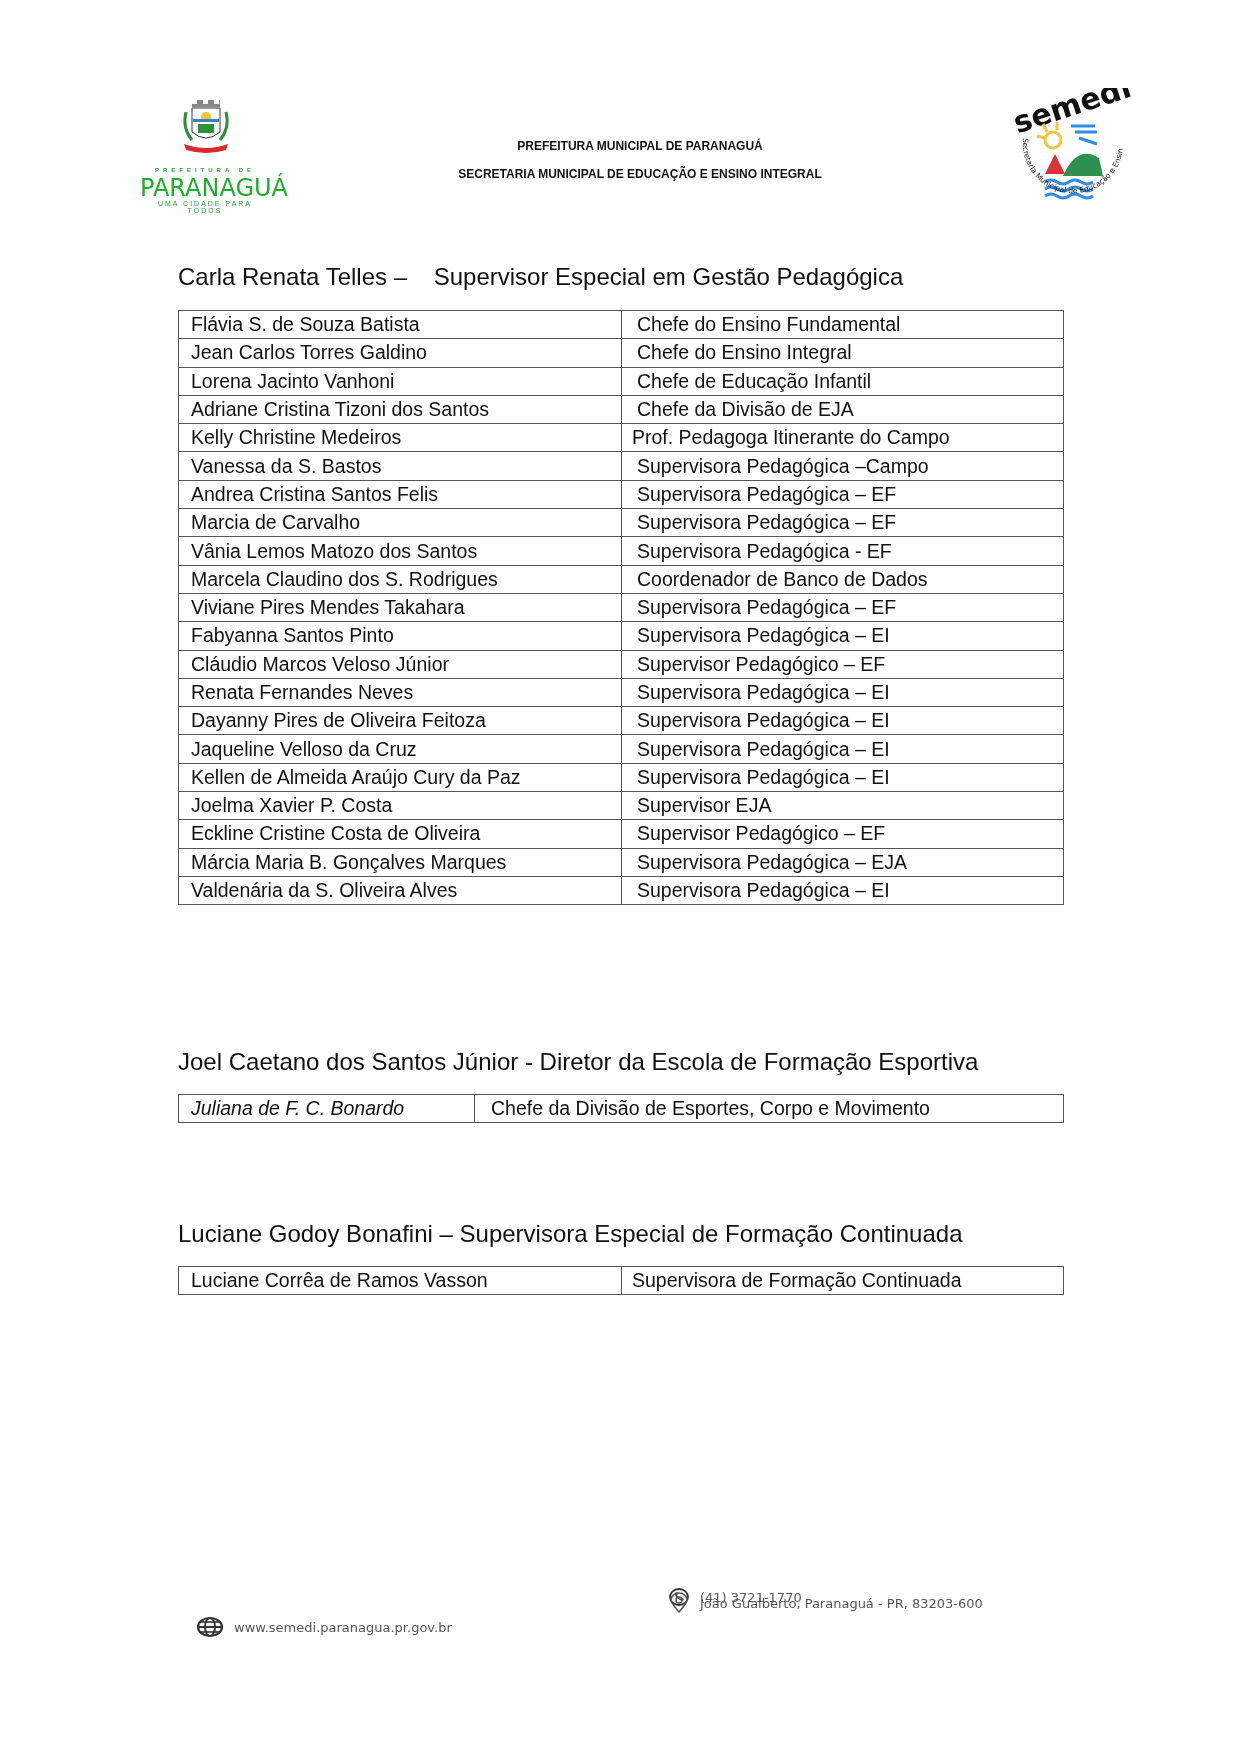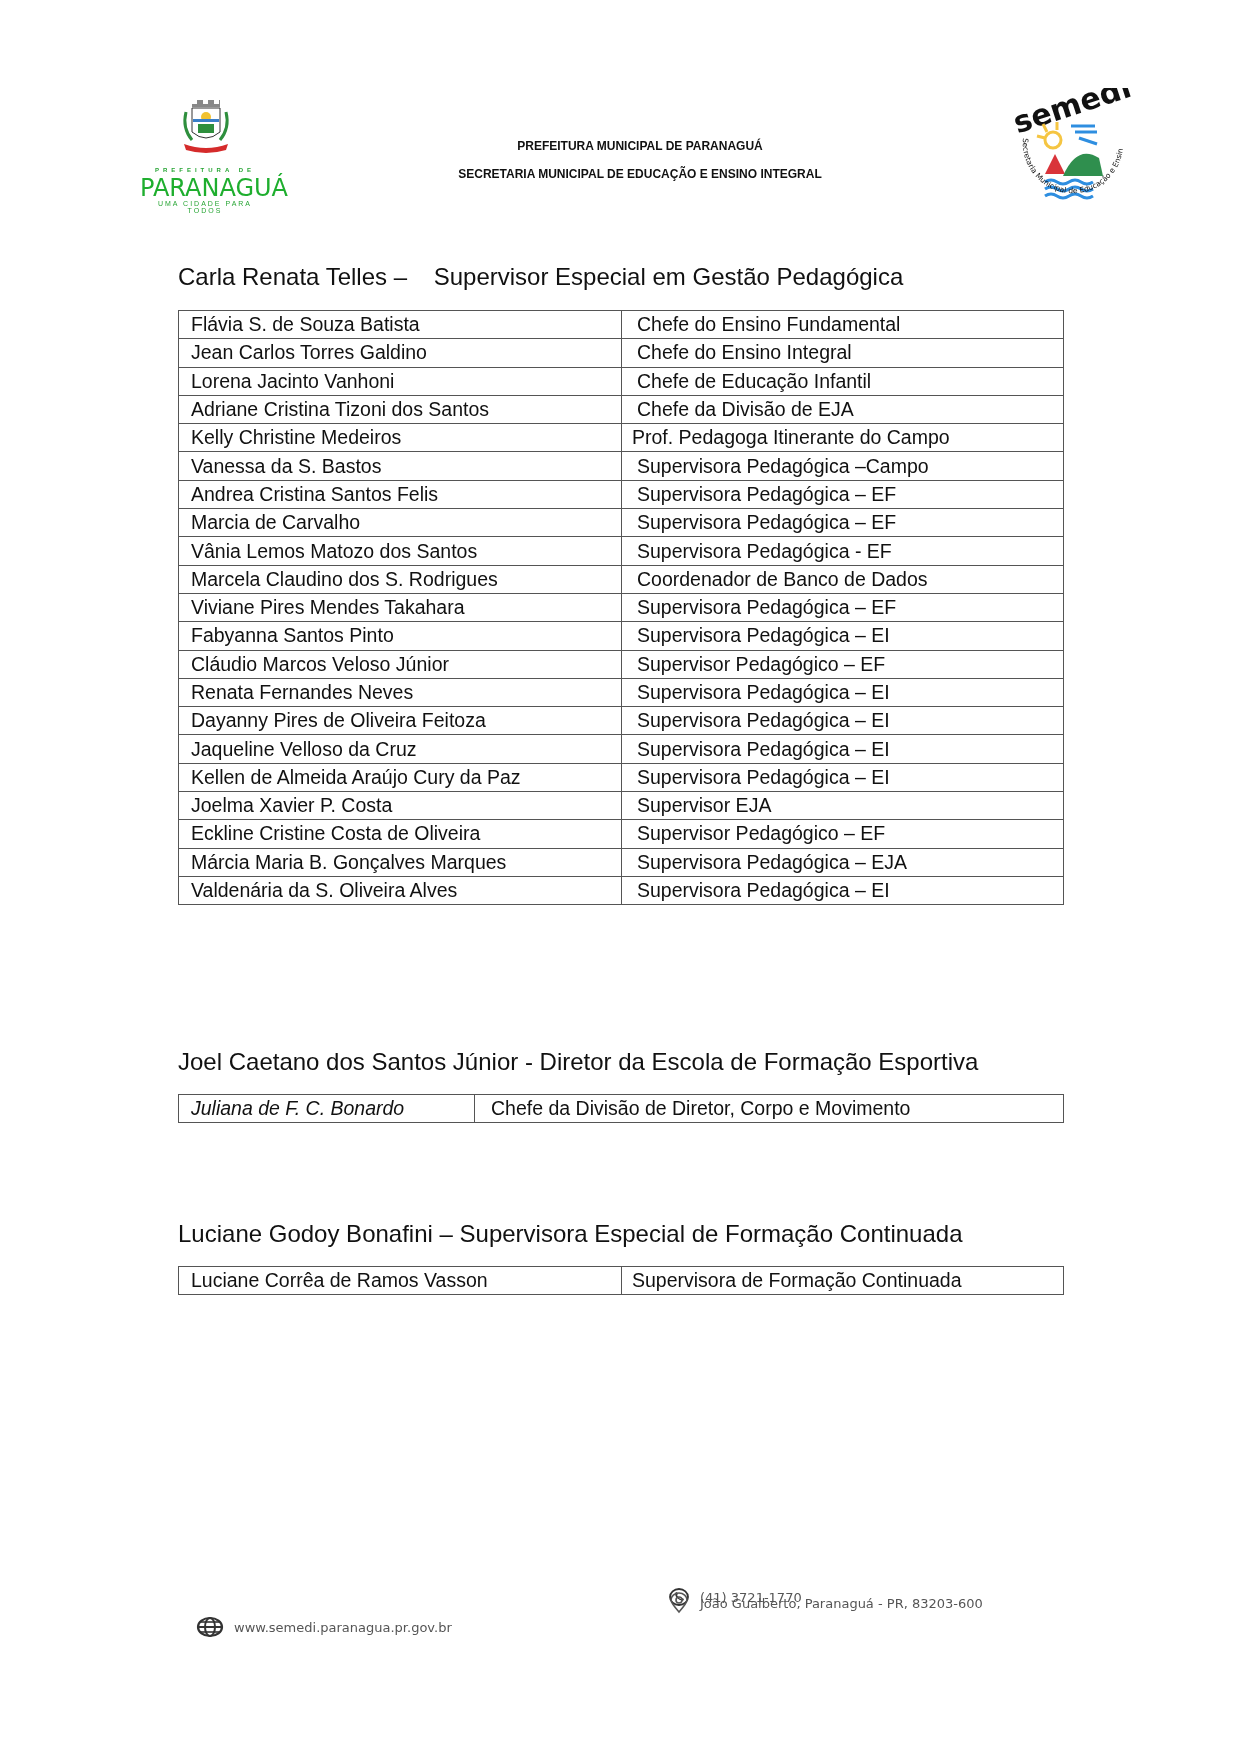--- a/index.html
+++ b/index.html
@@ -187,21 +187,21 @@
           <td class="c2" style="padding-left: 15px;">Supervisora Pedagógica – EI</td>
         </tr>
       </tbody>
   </table>
 
   <div class="section-title" style="top:1048px;">Joel Caetano dos Santos Júnior - Diretor da Escola de Formação Esportiva</div>
   <table class="roster" id="t2">
     <tbody id="t2-body">
         <tr>
           <td class="c1">Juliana de F. C. Bonardo</td>
-          <td class="c2" style="padding-left: 16px;">Chefe da Divisão de Diretor, Corpo e Movimento</td>
+          <td class="c2" style="padding-left: 16px;">Chefe da Divisão de Esportes, Corpo e Movimento</td>
         </tr>
       </tbody>
   </table>
 
   <div class="section-title" style="top:1220px;">Luciane Godoy Bonafini – Supervisora Especial de Formação Continuada</div>
   <table class="roster" id="t3">
     <tbody id="t3-body">
         <tr>
           <td class="c1">Luciane Corrêa de Ramos Vasson</td>
           <td class="c2" style="padding-left: 10px;">Supervisora de Formação Continuada</td>

